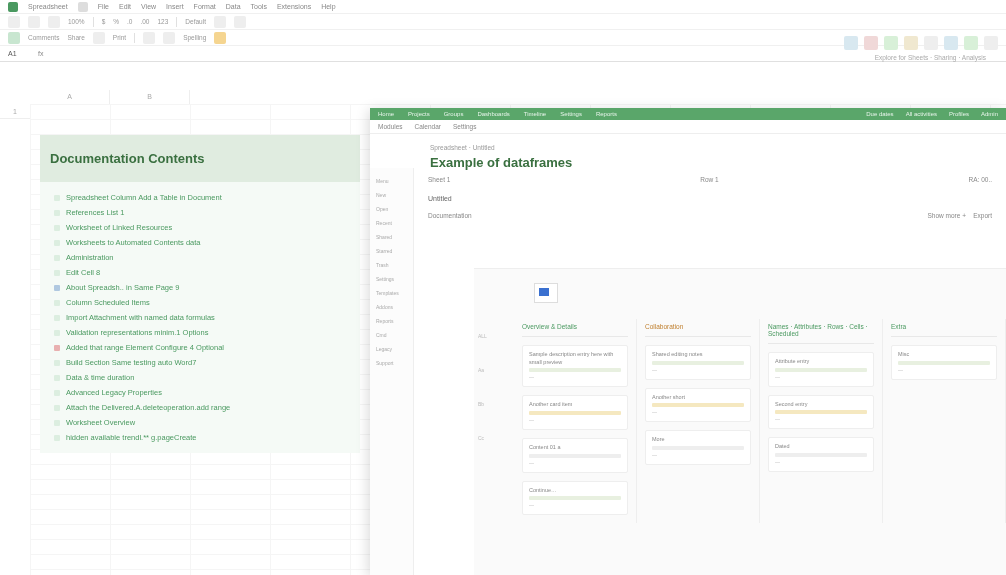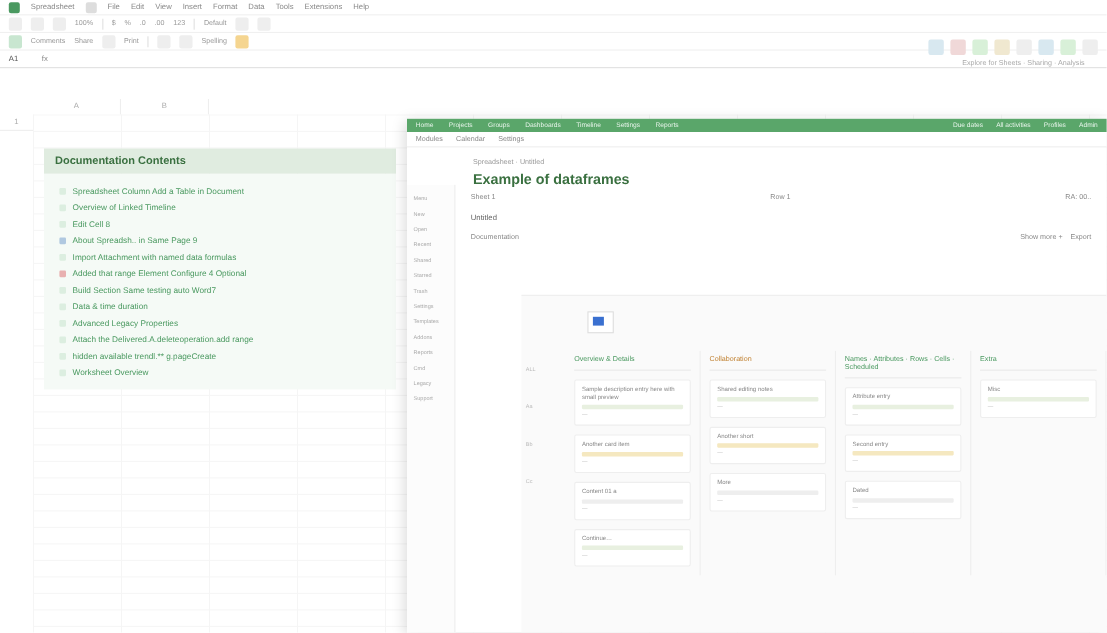--- a/index.html
+++ b/index.html
@@ -28,21 +28,21 @@
     
     .grid-area { position: absolute; top: 90px; left: 0; right: 0; bottom: 0; }
     .grid-cols { position: absolute; top: 0; left: 30px; right: 0; height: 14px; display: flex; }
     .grid-cols .col { width: 80px; border-right: 1px solid #eee; text-align: center; font-size: 7px; color: #aaa; line-height: 14px; }
     .grid-rows { position: absolute; top: 14px; left: 0; width: 30px; bottom: 0; }
     .grid-rows .row { height: 15px; border-bottom: 1px solid #eee; text-align: center; font-size: 7px; color: #aaa; line-height: 15px; }
     .grid-body { position: absolute; top: 14px; left: 30px; right: 0; bottom: 0; background-image: linear-gradient(#f5f5f5 1px, transparent 1px), linear-gradient(90deg, #f5f5f5 1px, transparent 1px); background-size: 80px 15px; }
     
     
     .left-panel { position: absolute; top: 135px; left: 40px; width: 320px; }
-    .left-panel-header { background: #e0ece0; padding: 6px 10px; font-size: 10px; color: #3a7040; font-weight: bold; }
+    .left-panel-header { background: #e0ece0; padding: 16px 10px; font-size: 13px; color: #3a7040; font-weight: bold; }
     .left-panel-body { background: #f5faf6; padding: 8px 0; }
     .link-row { padding: 3px 14px; font-size: 7.5px; display: flex; align-items: center; gap: 6px; }
     .link-row .dot { width: 6px; height: 6px; background: #dceee0; border-radius: 1px; flex-shrink: 0; }
     .link-row .dot.orange { background: #f0d090; }
     .link-row .dot.blue { background: #b0c8e0; }
     .link-row .dot.red { background: #e8b0b0; }
     .link-row .txt { color: #4a9960; }
     
     
     .overlay { position: absolute; top: 108px; left: 370px; width: 636px; height: 467px; background: #fff; box-shadow: -2px 2px 12px rgba(0,0,0,0.15); }
@@ -171,33 +171,53 @@
 
   <div class="left-panel">
     <div class="left-panel-header">Documentation Contents</div>
     <div class="left-panel-body" id="links">
         <div class="link-row">
           <span class="dot "></span>
           <span class="txt">Spreadsheet Column Add a Table in Document</span>
         </div>
         <div class="link-row">
           <span class="dot "></span>
-          <span class="txt">Overview of Linked Timeline</span>
+          <span class="txt">References List 1</span>
+        </div>
+        <div class="link-row">
+          <span class="dot "></span>
+          <span class="txt">Worksheet of Linked Resources</span>
+        </div>
+        <div class="link-row">
+          <span class="dot "></span>
+          <span class="txt">Worksheets to Automated Contents data</span>
+        </div>
+        <div class="link-row">
+          <span class="dot "></span>
+          <span class="txt">Administration</span>
         </div>
         <div class="link-row">
           <span class="dot "></span>
           <span class="txt">Edit Cell 8</span>
         </div>
         <div class="link-row">
           <span class="dot blue"></span>
           <span class="txt">About Spreadsh.. in Same Page 9</span>
         </div>
         <div class="link-row">
           <span class="dot "></span>
+          <span class="txt">Column Scheduled Items</span>
+        </div>
+        <div class="link-row">
+          <span class="dot "></span>
           <span class="txt">Import Attachment with named data formulas</span>
+        </div>
+        <div class="link-row">
+          <span class="dot "></span>
+          <span class="txt">Validation representations minim.1 Options</span>
         </div>
         <div class="link-row">
           <span class="dot red"></span>
           <span class="txt">Added that range Element Configure 4 Optional</span>
         </div>
         <div class="link-row">
           <span class="dot "></span>
           <span class="txt">Build Section Same testing auto Word7</span>
         </div>
         <div class="link-row">
@@ -207,25 +227,25 @@
         <div class="link-row">
           <span class="dot "></span>
           <span class="txt">Advanced Legacy Properties</span>
         </div>
         <div class="link-row">
           <span class="dot "></span>
           <span class="txt">Attach the Delivered.A.deleteoperation.add range</span>
         </div>
         <div class="link-row">
           <span class="dot "></span>
+          <span class="txt">Worksheet Overview</span>
+        </div>
+        <div class="link-row">
+          <span class="dot "></span>
           <span class="txt">hidden available trendl.** g.pageCreate</span>
-        </div>
-        <div class="link-row">
-          <span class="dot "></span>
-          <span class="txt">Worksheet Overview</span>
         </div>
       </div>
   </div>
 </div>
 
 <div class="overlay">
   <div class="ov-topbar">
     <span>Home</span>
     <span>Projects</span>
     <span>Groups</span>

